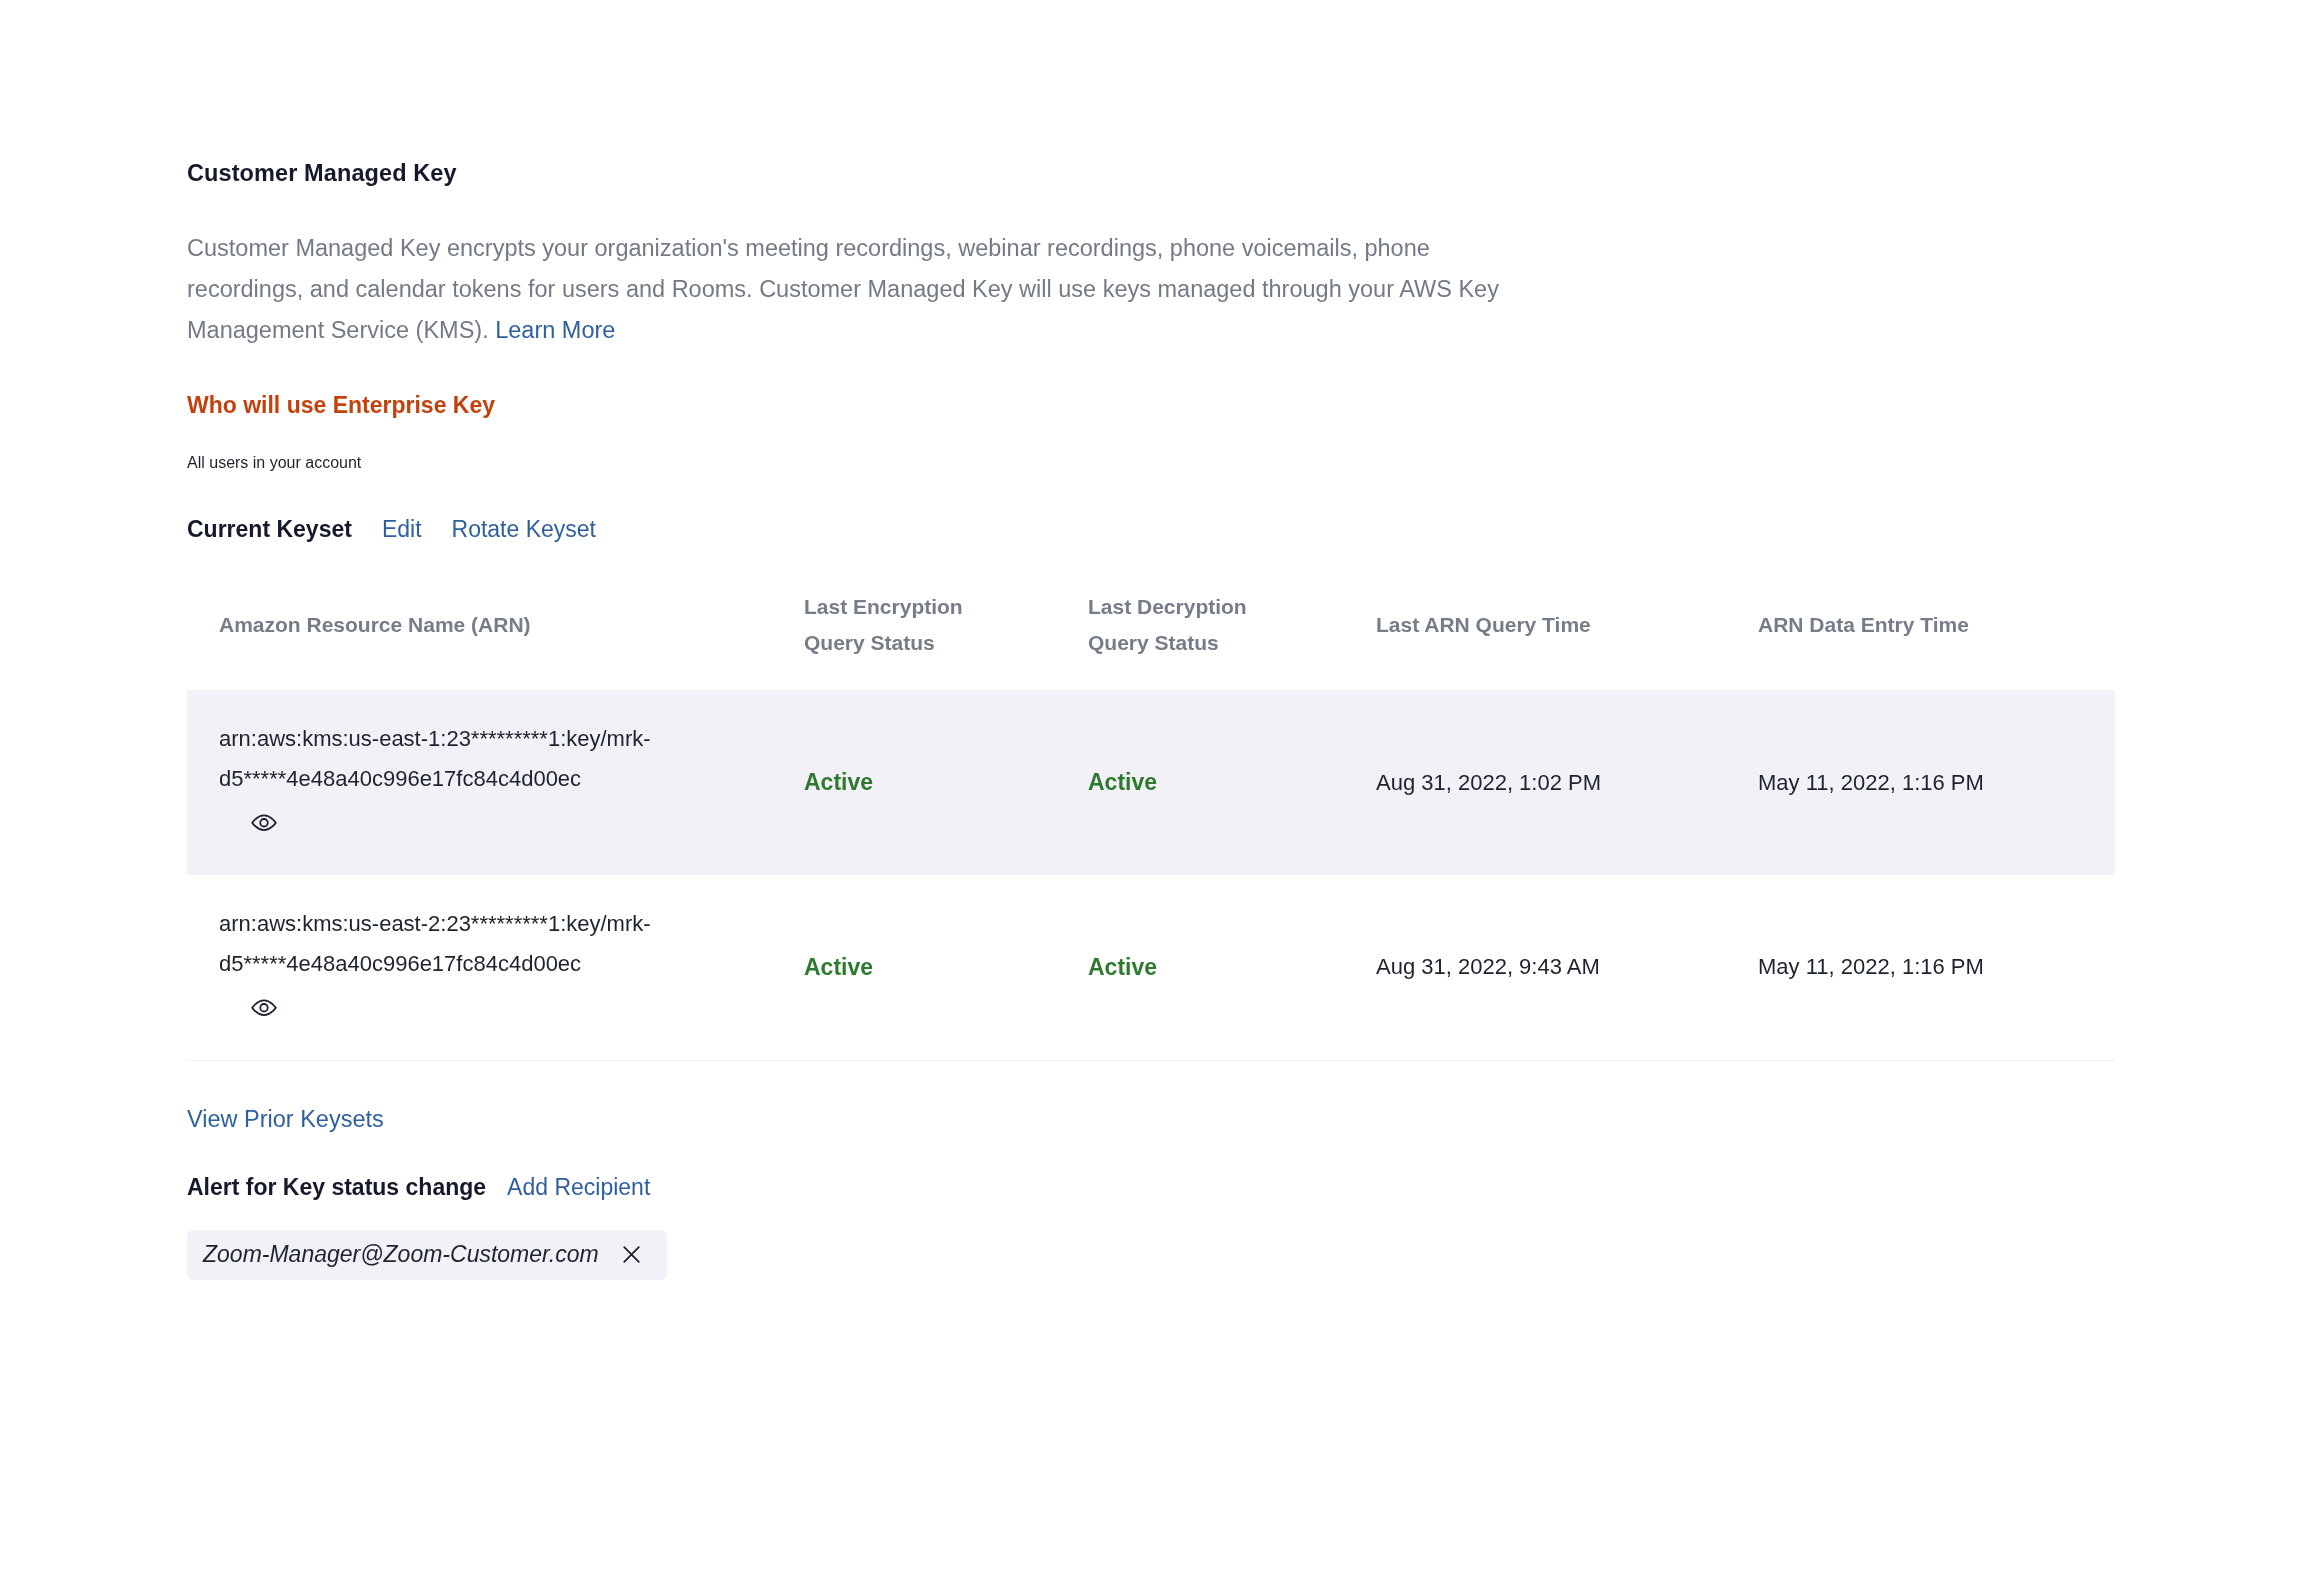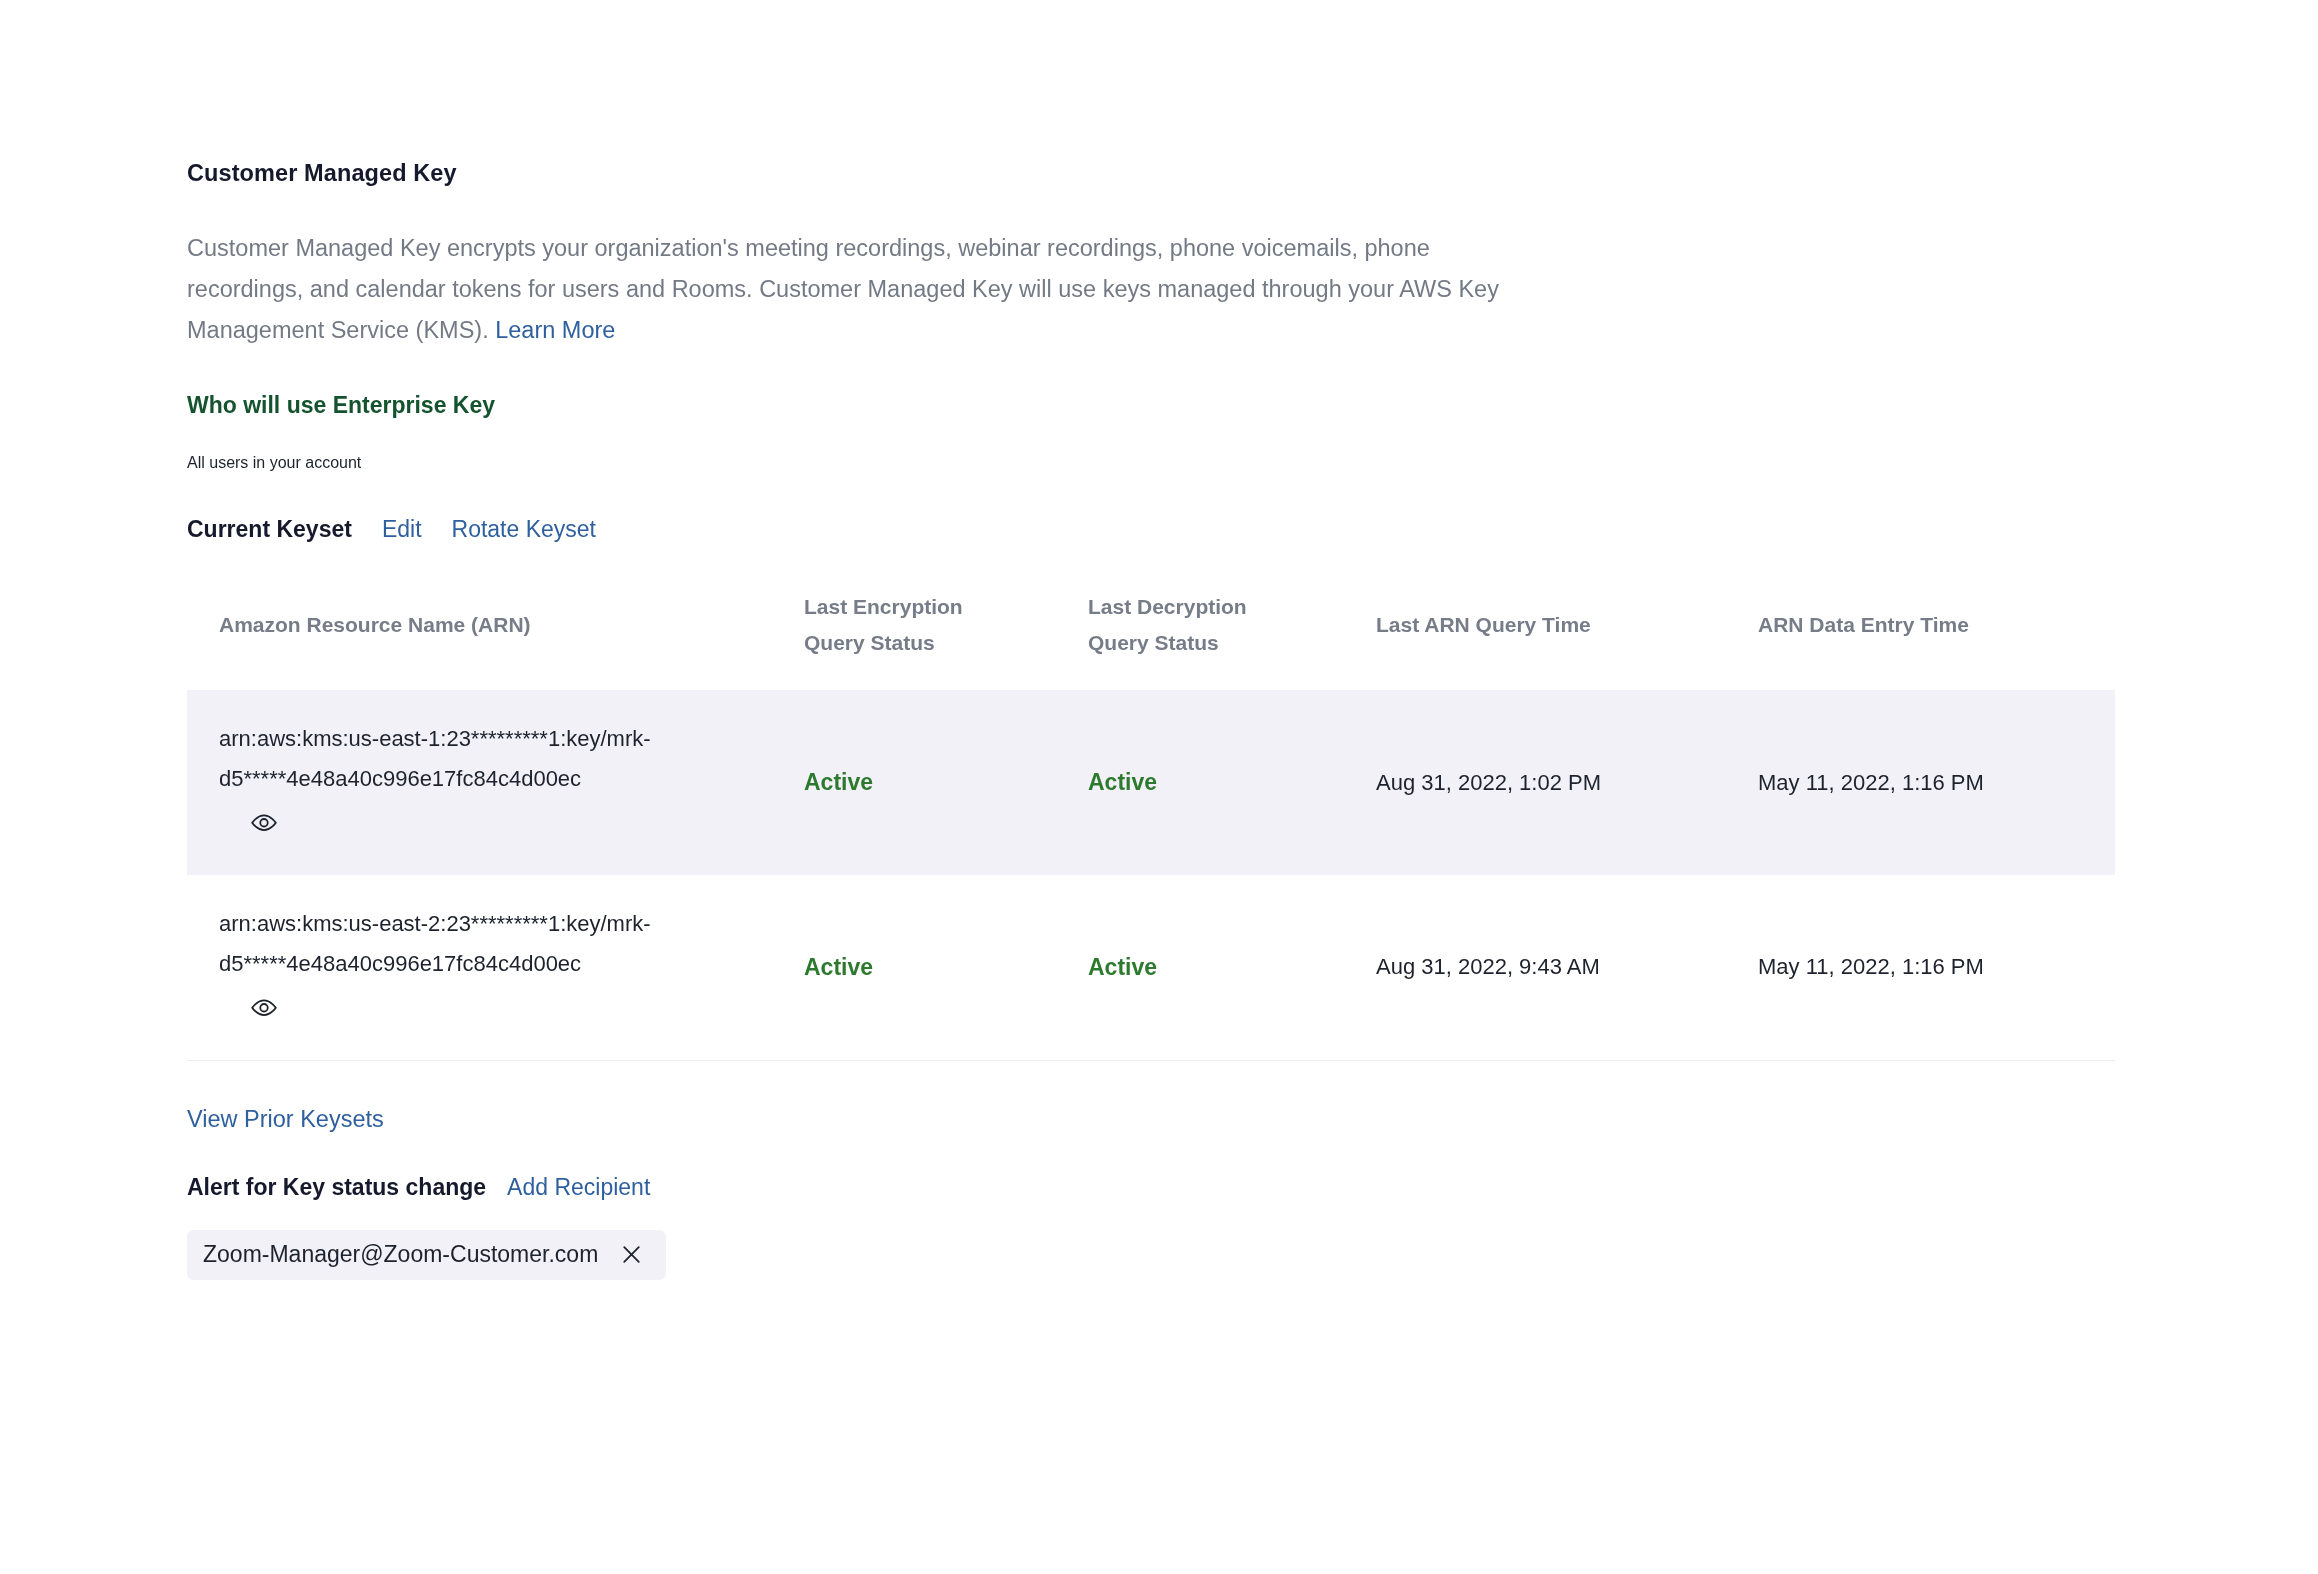--- a/index.html
+++ b/index.html
@@ -47,21 +47,21 @@
   .link {
     color: #2e5f9e;
     text-decoration: none;
     cursor: pointer;
     text-align: right;
   }
 
   .subhead {
     font-size: 23px;
     font-weight: bold;
-    color: #14532d;
+    color: #c2410c;
     margin: 41px 0 0 0;
     line-height: 1.2;
   }
 
   .plain-value {
     font-size: 16px;
     color: #1d222d;
     margin: 33px 0 0 0;
     line-height: 1.2;
     font-weight: 400;
@@ -204,20 +204,21 @@
     background: #f1f1f7;
     border-radius: 6.5px;
     padding: 10.6px 23px 11.4px 16px;
     margin: 28px 0 0 0;
   }
   .chip .chip-text {
     font-size: 23px;
     color: #1d222d;
     line-height: 1.2;
     white-space: nowrap;
+    font-style: italic;
   }
   .chip .chip-remove {
     display: inline-flex;
     align-items: center;
     justify-content: center;
     width: 24px;
     height: 24px;
     cursor: pointer;
     background: none;
     border: 0;

